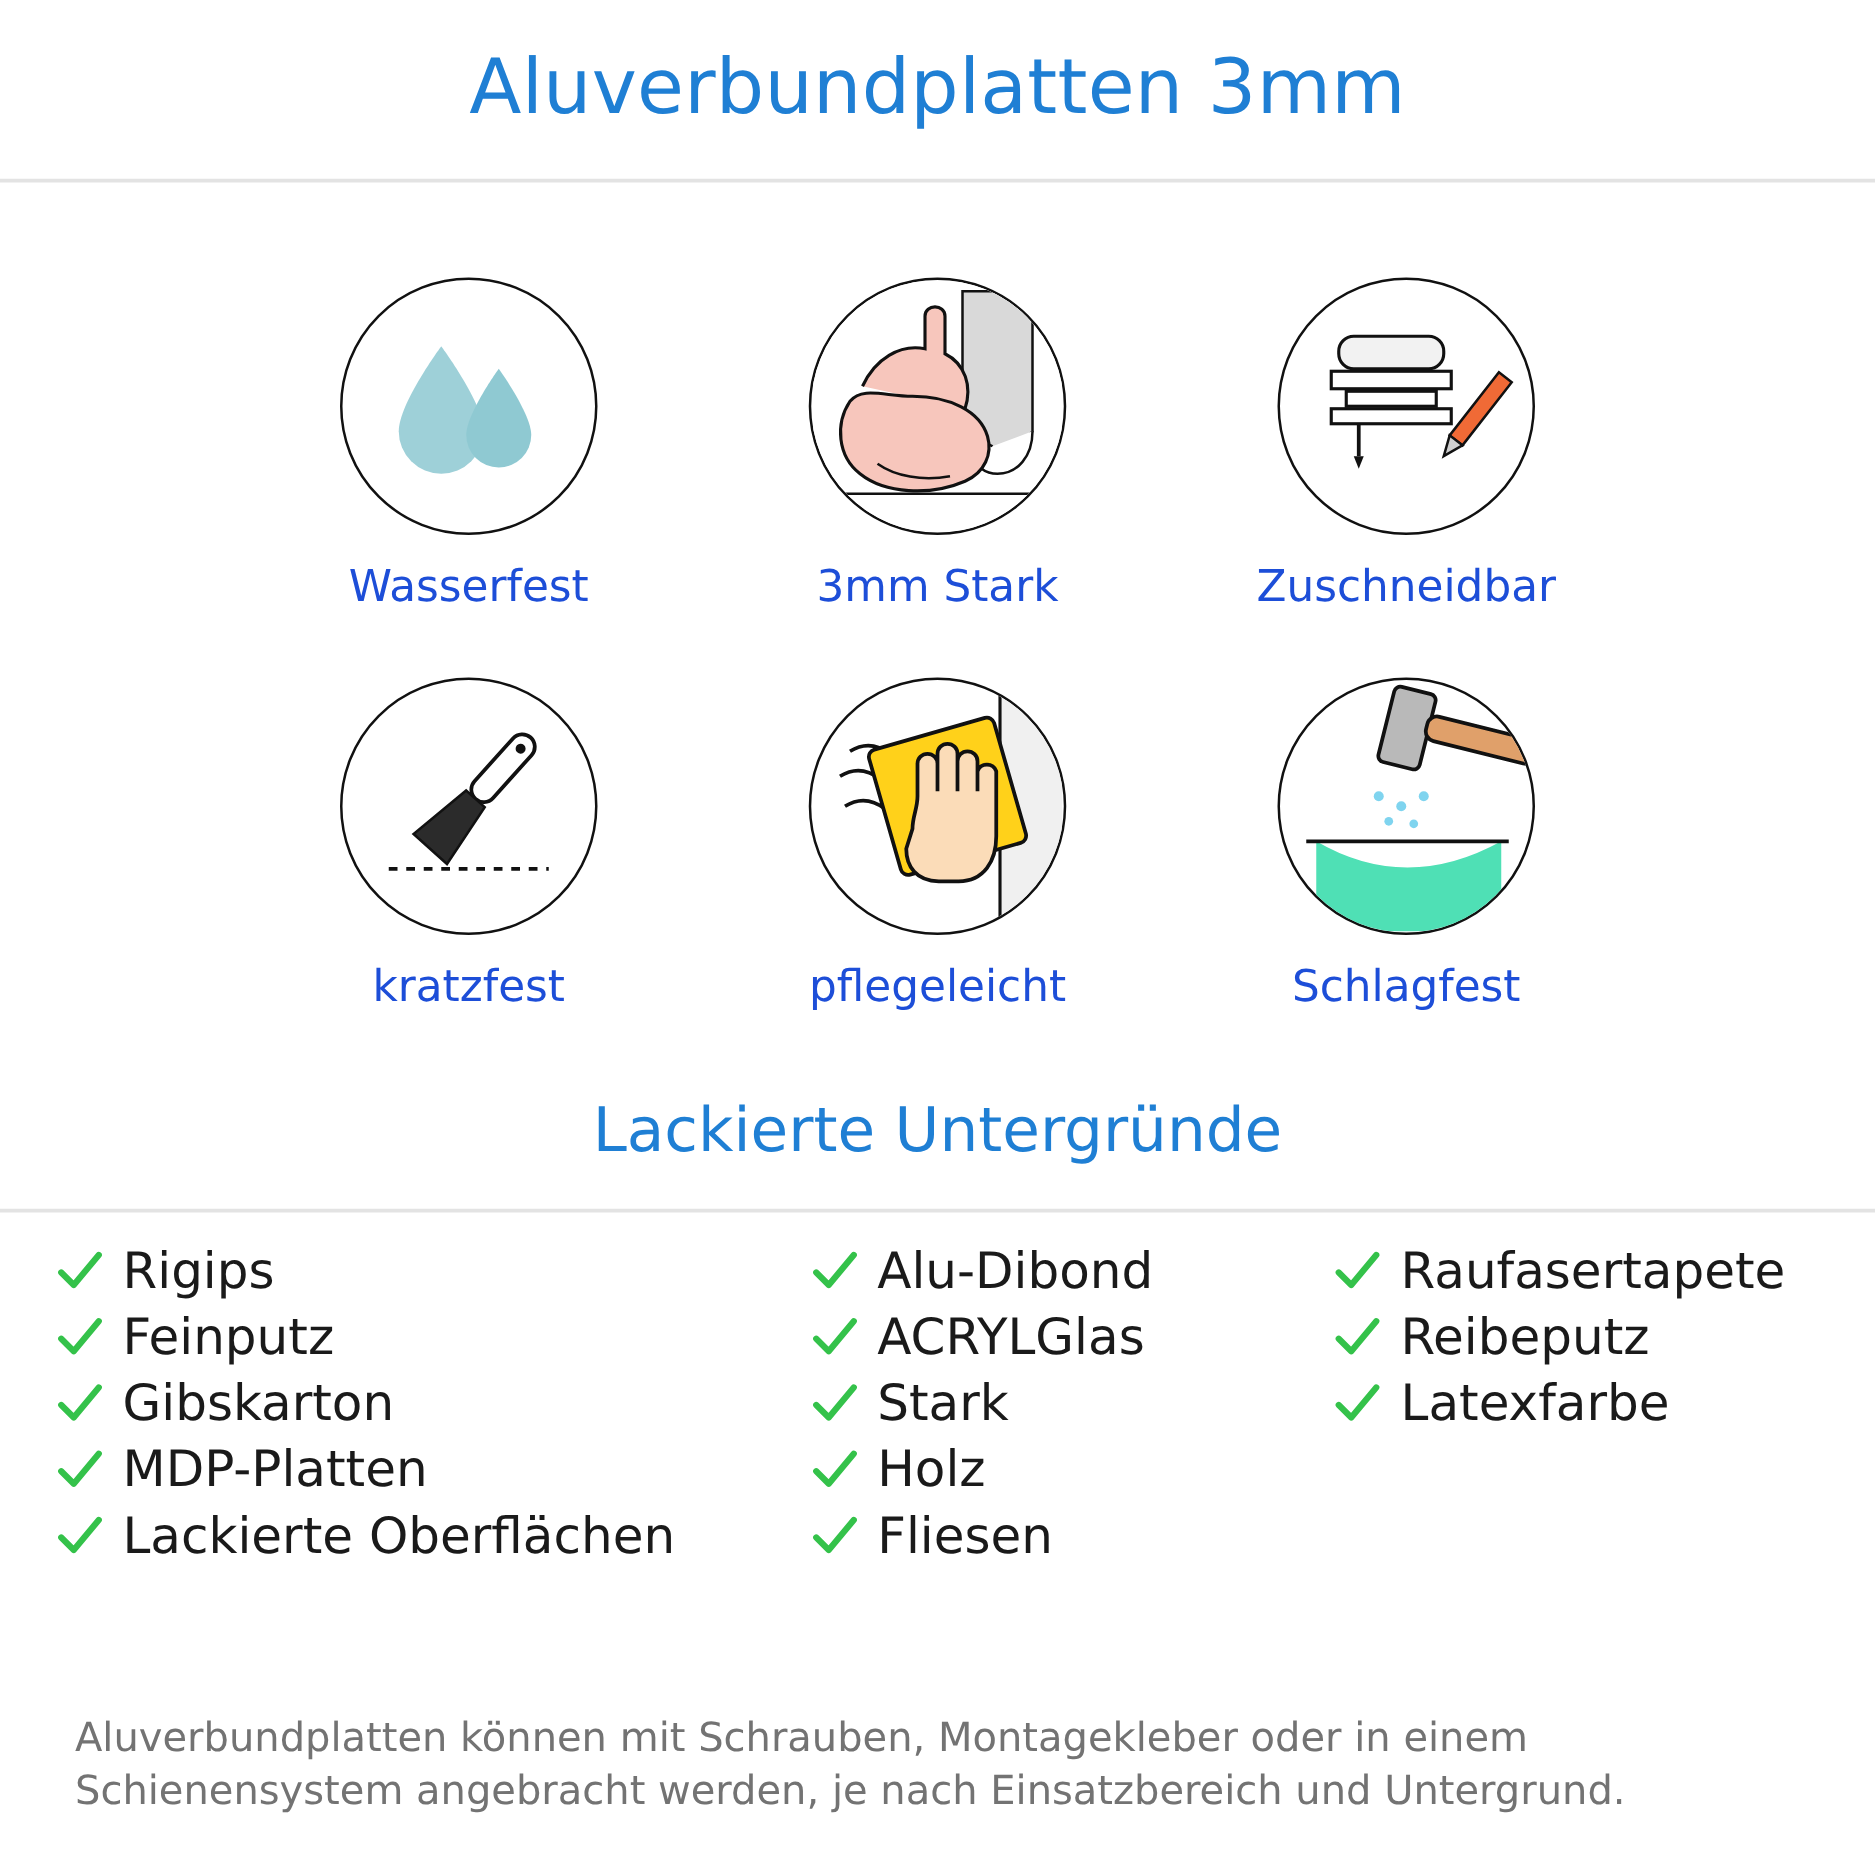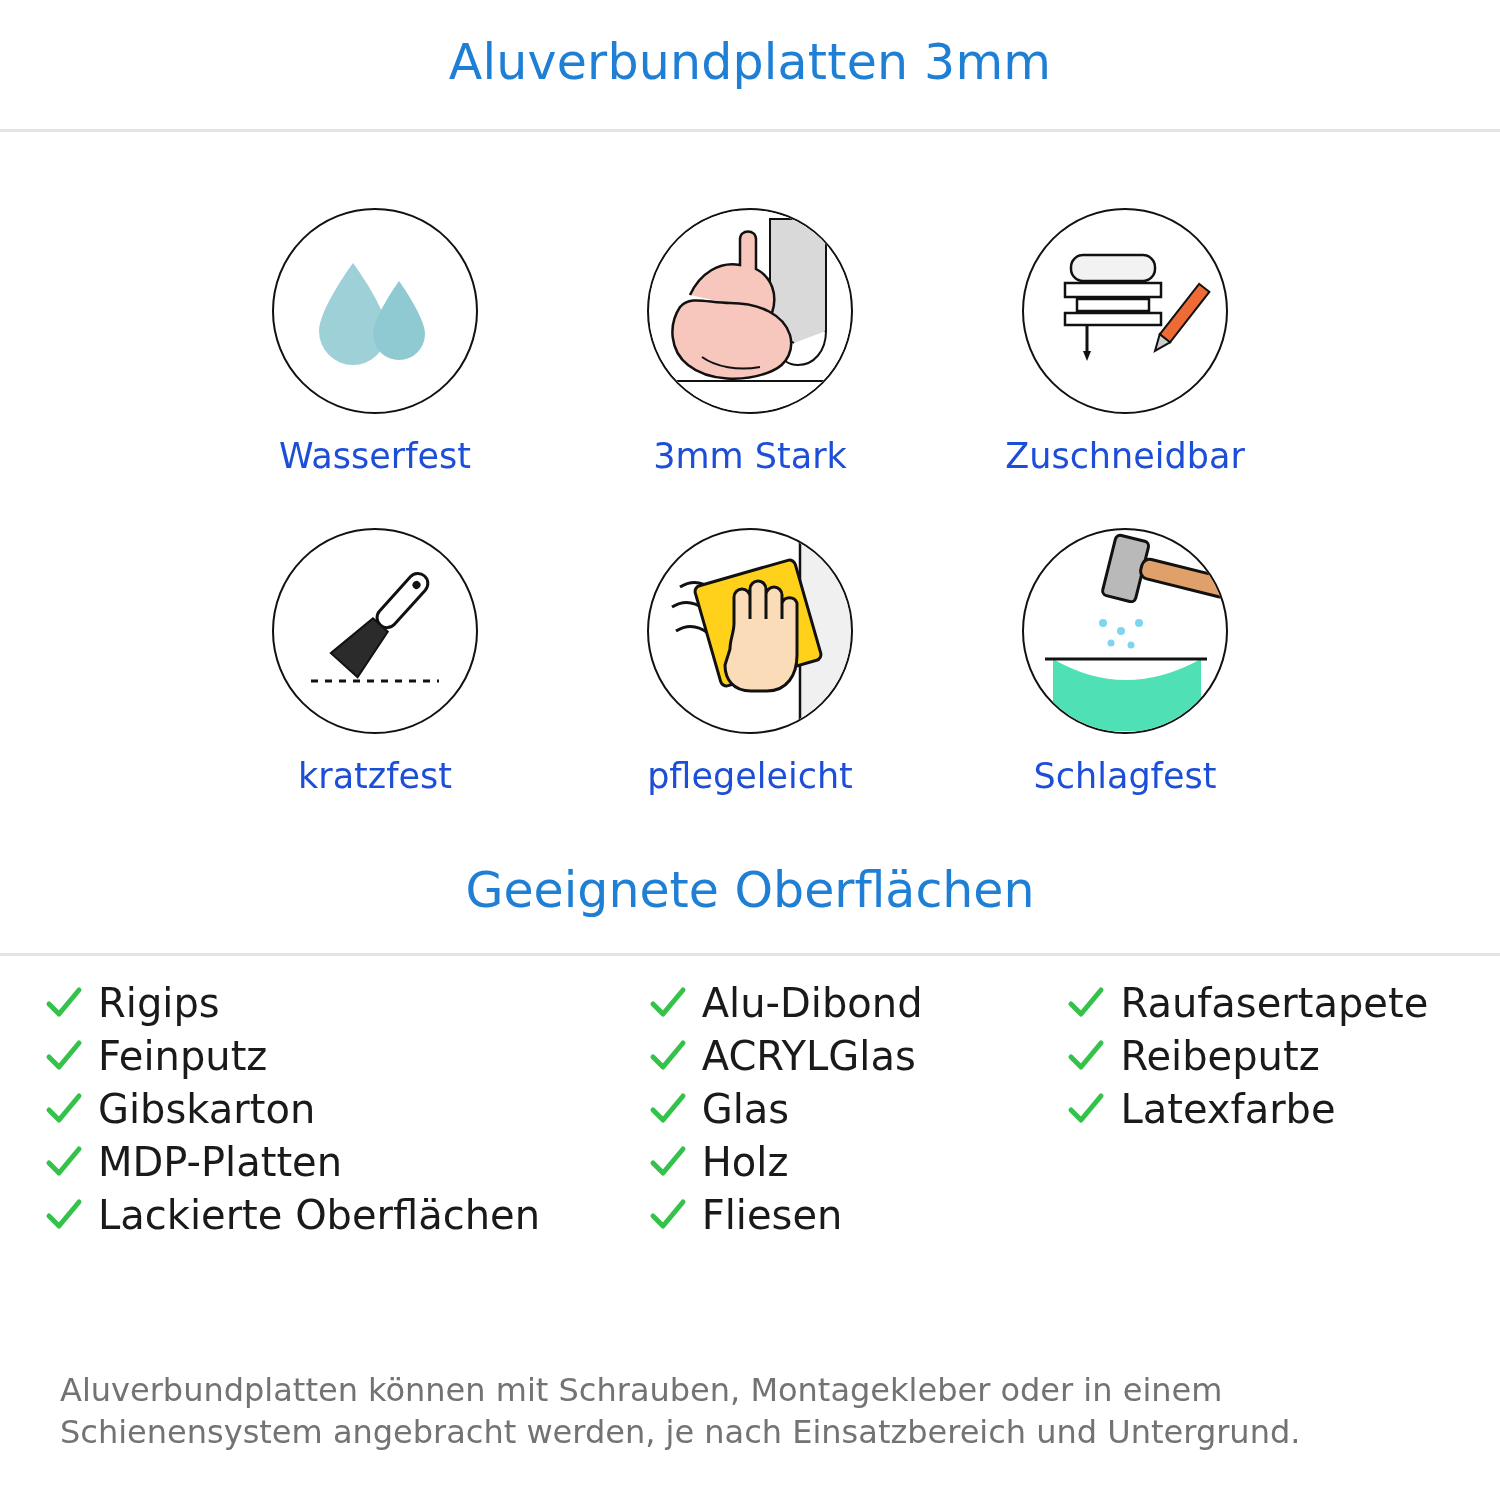--- a/index.html
+++ b/index.html
@@ -18,21 +18,21 @@
     position: relative;
     width: 1500px;
     height: 1500px;
     box-sizing: border-box;
   }
 
   
   .title {
     text-align: center;
     color: #1f7fd4;
-    font-size: 49px;
+    font-size: 61px;
     font-weight: 400;
     letter-spacing: 0.2px;
     padding-top: 34px;
   }
   .title-rule {
     height: 3px;
     background: #e3e3e3;
     margin: 38px 0 0 0;
   }
 
@@ -229,21 +229,21 @@
             <circle cx="106" cy="114" r="3.5"></circle>
           </g>
         </svg>
       </div>
       <div class="feature-label">Schlagfest</div>
     </div>
 
   </div>
 
   <div style="margin-top:64px">
-    <div class="title2">Geeignete Oberflächen</div>
+    <div class="title2">Lackierte Untergründe</div>
     <div class="sub-rule"></div>
 
     <div class="columns">
 
       <div class="col col-a">
         <div class="item">
           <span class="check">
               <svg width="40" height="40" viewBox="0 0 40 40">
                 <path d="M5 21 L15 31 L35 7" fill="none" stroke="#34c24a" stroke-width="5" stroke-linecap="round" stroke-linejoin="round"></path>
               </svg>
@@ -300,21 +300,21 @@
               </svg>
             </span>
           <span class="item-label">ACRYLGlas</span>
         </div>
         <div class="item">
           <span class="check">
               <svg width="40" height="40" viewBox="0 0 40 40">
                 <path d="M5 21 L15 31 L35 7" fill="none" stroke="#34c24a" stroke-width="5" stroke-linecap="round" stroke-linejoin="round"></path>
               </svg>
             </span>
-          <span class="item-label">Glas</span>
+          <span class="item-label">Stark</span>
         </div>
         <div class="item">
           <span class="check">
               <svg width="40" height="40" viewBox="0 0 40 40">
                 <path d="M5 21 L15 31 L35 7" fill="none" stroke="#34c24a" stroke-width="5" stroke-linecap="round" stroke-linejoin="round"></path>
               </svg>
             </span>
           <span class="item-label">Holz</span>
         </div>
         <div class="item">

